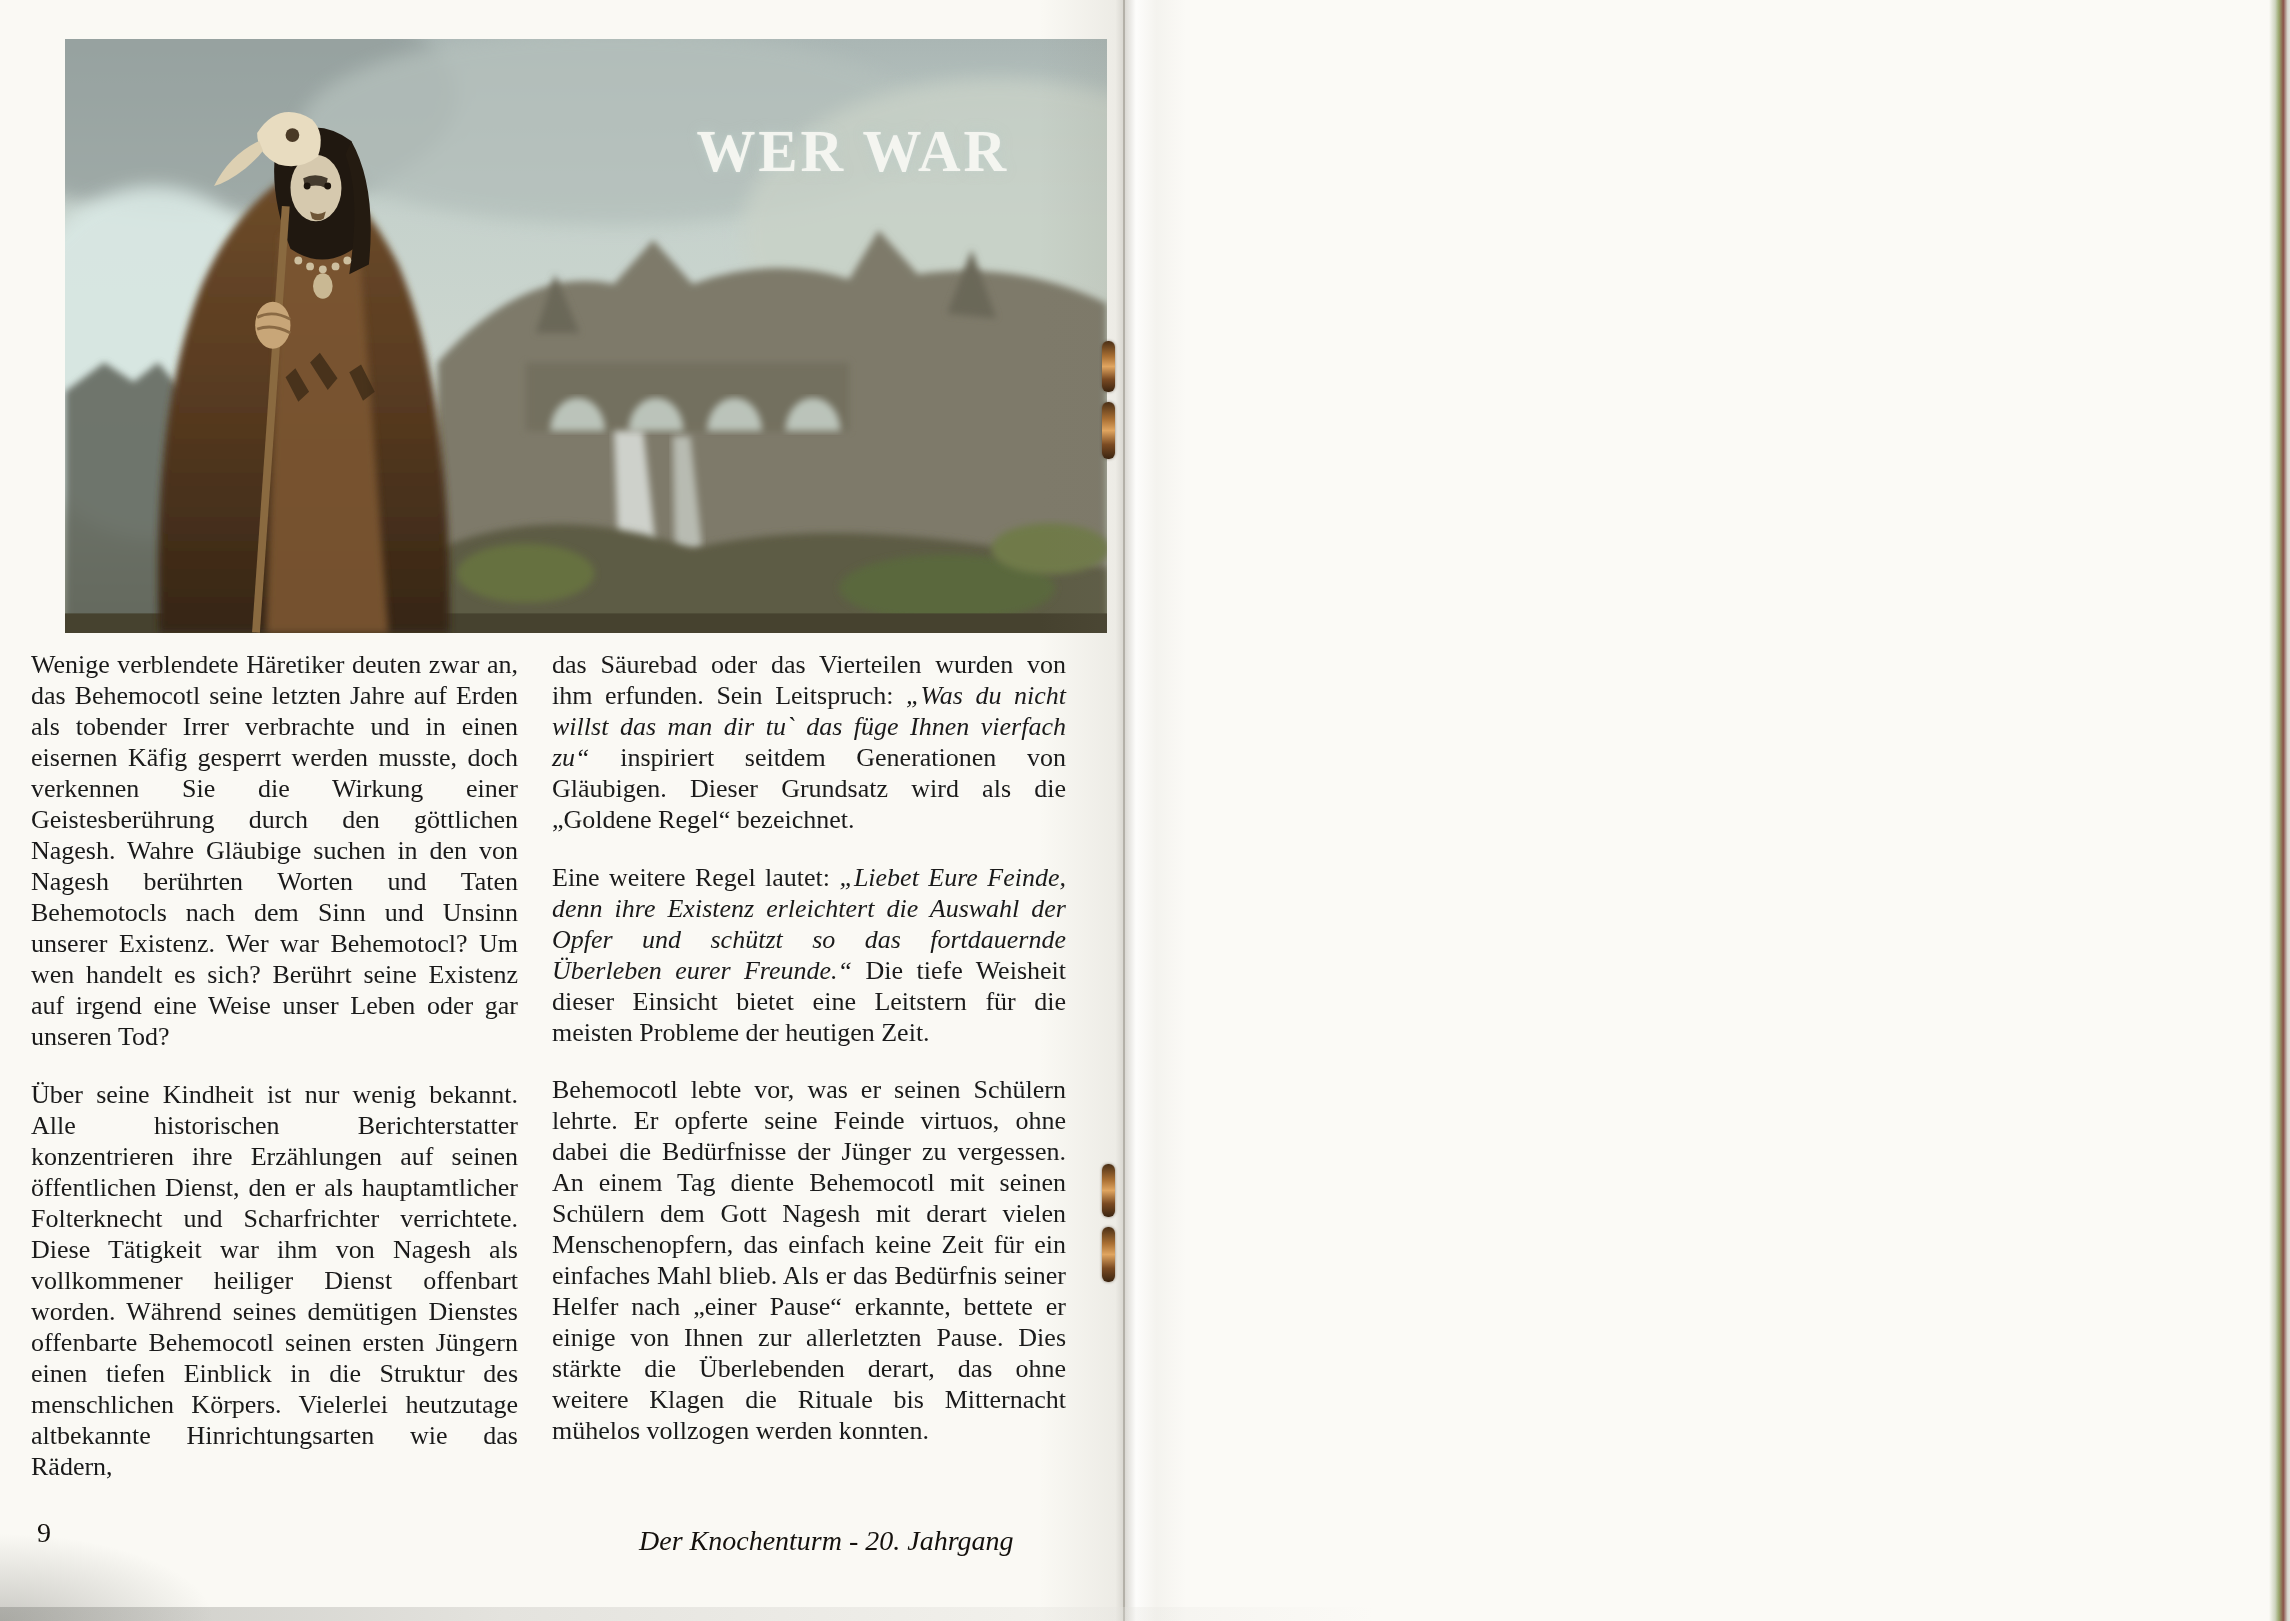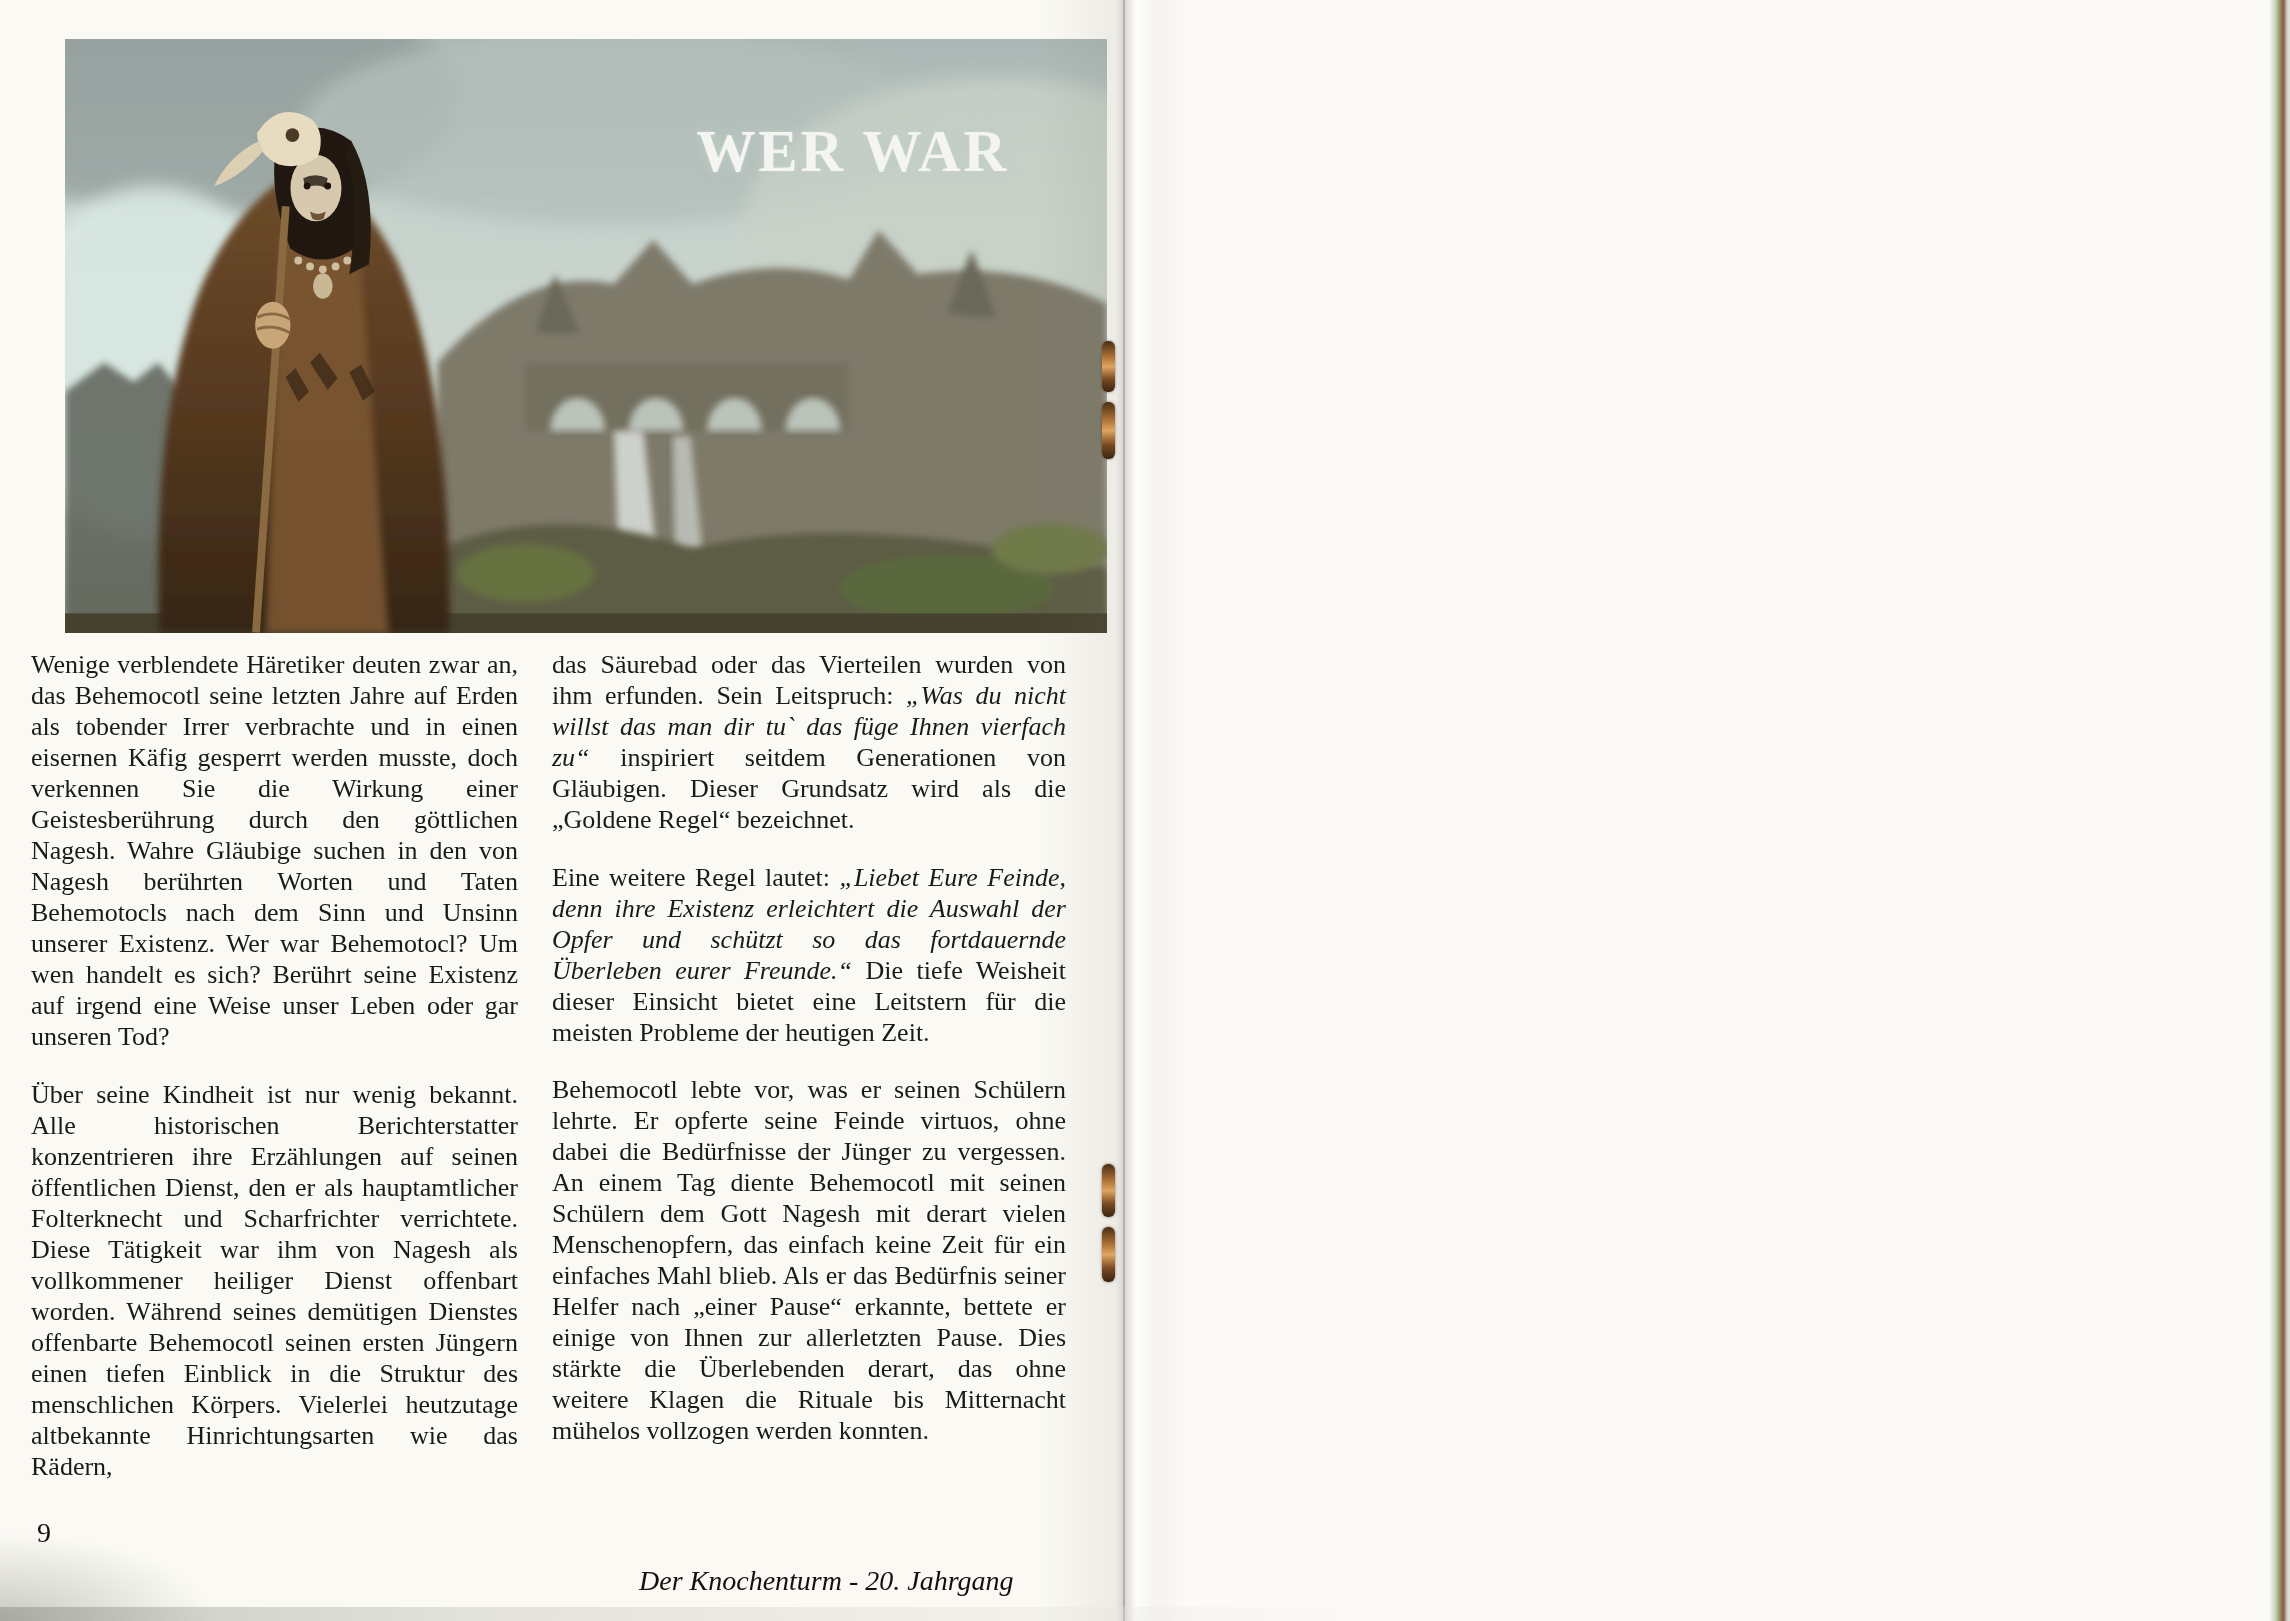--- a/index.html
+++ b/index.html
@@ -24,21 +24,21 @@
               font-weight:bold;font-size:59px;line-height:78px;letter-spacing:2.9px;
               text-shadow:0 0 13.7px rgba(190,205,200,0.9),0 0 2.9px rgba(210,220,215,0.8);}
   
   .col{position:absolute;text-align:justify;font-size:26px;line-height:31px;}
   .col p{margin:0 0 26.5px 0;}
   .lead{font-weight:bold;}
   .it{font-style:italic;}
   #l-col1{left:31px;top:649px;width:487px;}
   #l-col2{left:552px;top:649px;width:514px;}
   
-  .footer{position:absolute;font-size:28px;font-style:italic;color:#14110d;margin-top:40px;}
+  .footer{position:absolute;font-size:28px;font-style:italic;color:#14110d;}
   #footer-left{left:639px;top:1525px;}
   .pagenum{position:absolute;font-size:28px;color:#14110d;}
   #pn-left{left:37px;top:1517px;}
   
   #edge-right{position:absolute;right:0;top:0;width:21.6px;height:100%;pointer-events:none;
               background:linear-gradient(to right,rgba(0,0,0,0) 0,#cdd3be 28%,#9aa86f 45%,#8a544a 65%,#d8d8d0 85%,#e5e5df 100%);}
   #edge-bottom{position:absolute;left:0;bottom:0;width:100%;height:13.7px;pointer-events:none;
                background:linear-gradient(to right,#c9c9c4 0%,#e4e3de 22%,rgba(250,250,247,0) 60%);}
   #shade-bl{position:absolute;left:0;bottom:0;width:216px;height:88px;pointer-events:none;
             background:radial-gradient(ellipse at 0% 100%,rgba(110,110,104,0.35),rgba(110,110,104,0) 70%);}

